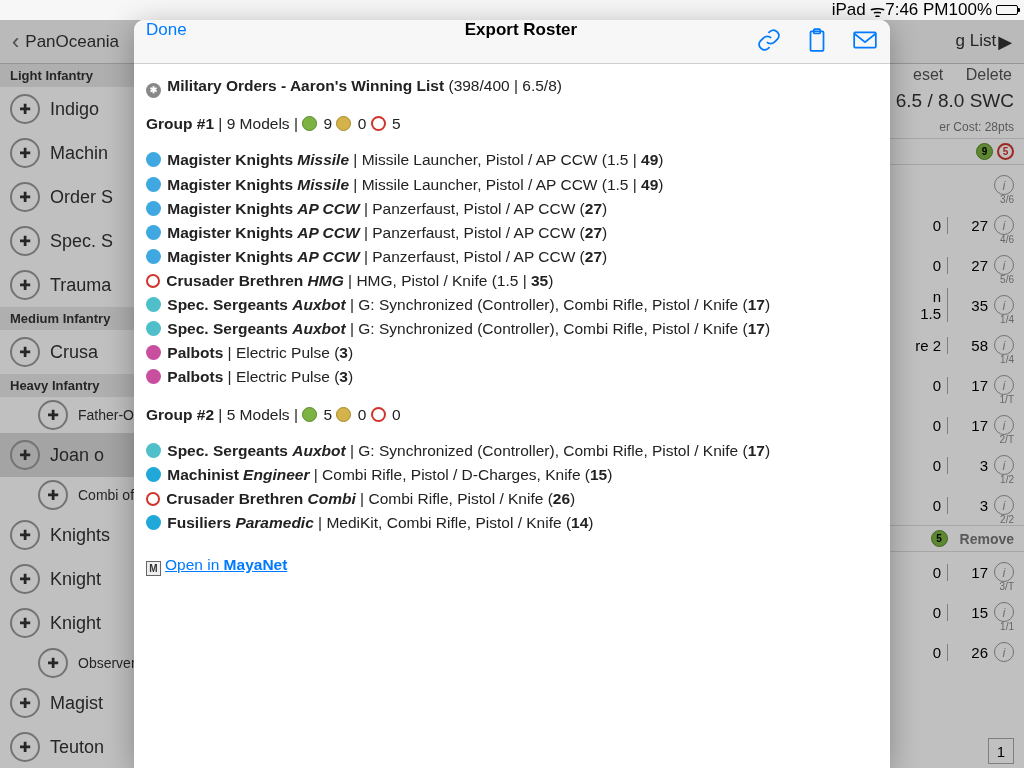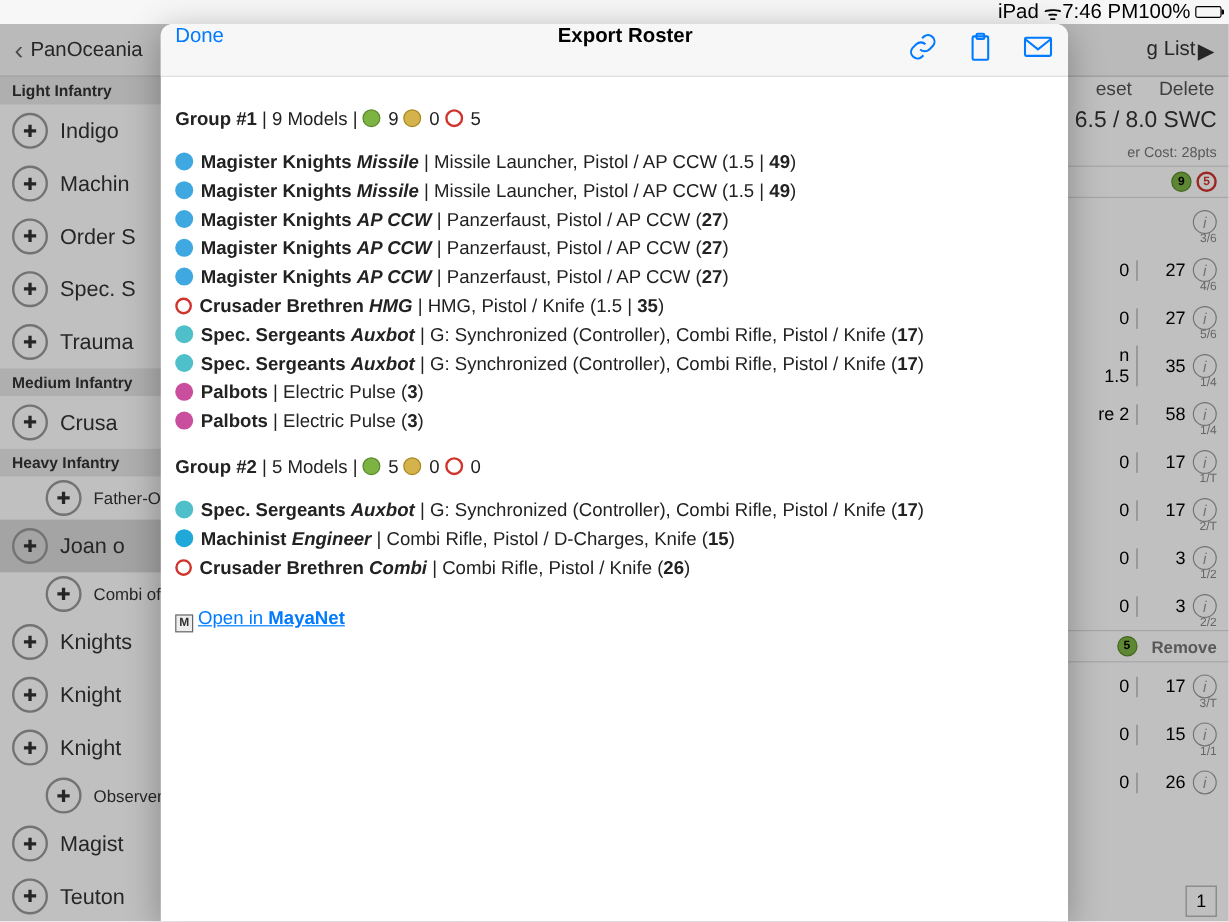--- a/index.html
+++ b/index.html
@@ -271,36 +271,42 @@
             <rect x="6" y="4" width="12" height="18" rx="1"></rect>
             <rect x="9" y="2" width="6" height="4" rx="1"></rect>
           </svg></span>
       <span><svg viewBox="0 0 24 24">
             <rect x="2" y="5" width="20" height="14" rx="1"></rect>
             <path d="M2 6l10 8 10-8"></path>
           </svg></span>
     </div>
   </div>
   <div class="modal-body">
+    <div class="hdrline">
+      <span class="ic glb">✱</span>
+      <b>Military Orders - Aaron's Winning List</b>
+      <span>(398/400 | 6.5/8)</span>
+    </div>
     <div id="groups">
         <div class="grouphdr"><b>Group #1</b> | 9 Models | <span class="ic green"></span> 9 <span class="ic gold"></span> 0 <span class="ic rd2"></span> 5</div>
         <div class="entry"><span class="ic blue"></span> <b>Magister Knights</b> <i>Missile</i> | Missile Launcher, Pistol / AP CCW (1.5 | <b>49</b>)</div>
         <div class="entry"><span class="ic blue"></span> <b>Magister Knights</b> <i>Missile</i> | Missile Launcher, Pistol / AP CCW (1.5 | <b>49</b>)</div>
         <div class="entry"><span class="ic blue"></span> <b>Magister Knights</b> <i>AP CCW</i> | Panzerfaust, Pistol / AP CCW (<b>27</b>)</div>
         <div class="entry"><span class="ic blue"></span> <b>Magister Knights</b> <i>AP CCW</i> | Panzerfaust, Pistol / AP CCW (<b>27</b>)</div>
         <div class="entry"><span class="ic blue"></span> <b>Magister Knights</b> <i>AP CCW</i> | Panzerfaust, Pistol / AP CCW (<b>27</b>)</div>
         <div class="entry"><span class="ic redring"></span> <b>Crusader Brethren</b> <i>HMG</i> | HMG, Pistol / Knife (1.5 | <b>35</b>)</div>
         <div class="entry"><span class="ic teal"></span> <b>Spec. Sergeants</b> <i>Auxbot</i> | G: Synchronized (Controller), Combi Rifle, Pistol / Knife (<b>17</b>)</div>
         <div class="entry"><span class="ic teal"></span> <b>Spec. Sergeants</b> <i>Auxbot</i> | G: Synchronized (Controller), Combi Rifle, Pistol / Knife (<b>17</b>)</div>
         <div class="entry"><span class="ic mag"></span> <b>Palbots</b> | Electric Pulse (<b>3</b>)</div>
         <div class="entry"><span class="ic mag"></span> <b>Palbots</b> | Electric Pulse (<b>3</b>)</div>
         <div class="grouphdr"><b>Group #2</b> | 5 Models | <span class="ic green"></span> 5 <span class="ic gold"></span> 0 <span class="ic rd2"></span> 0</div>
         <div class="entry"><span class="ic teal"></span> <b>Spec. Sergeants</b> <i>Auxbot</i> | G: Synchronized (Controller), Combi Rifle, Pistol / Knife (<b>17</b>)</div>
         <div class="entry"><span class="ic cyan"></span> <b>Machinist</b> <i>Engineer</i> | Combi Rifle, Pistol / D-Charges, Knife (<b>15</b>)</div>
         <div class="entry"><span class="ic redring"></span> <b>Crusader Brethren</b> <i>Combi</i> | Combi Rifle, Pistol / Knife (<b>26</b>)</div>
+        <div class="entry"><span class="ic cyan"></span> <b>Fusiliers</b> <i>Paramedic</i> | MediKit, Combi Rifle, Pistol / Knife (<b>14</b>)</div>
       </div>
     <div style="margin-top:18px">
       <a class="mayanet" href="#">
         <span class="micon">M</span><span>Open in </span><b>MayaNet</b>
       </a>
     </div>
   </div>
 </div>
 
 </body></html>

